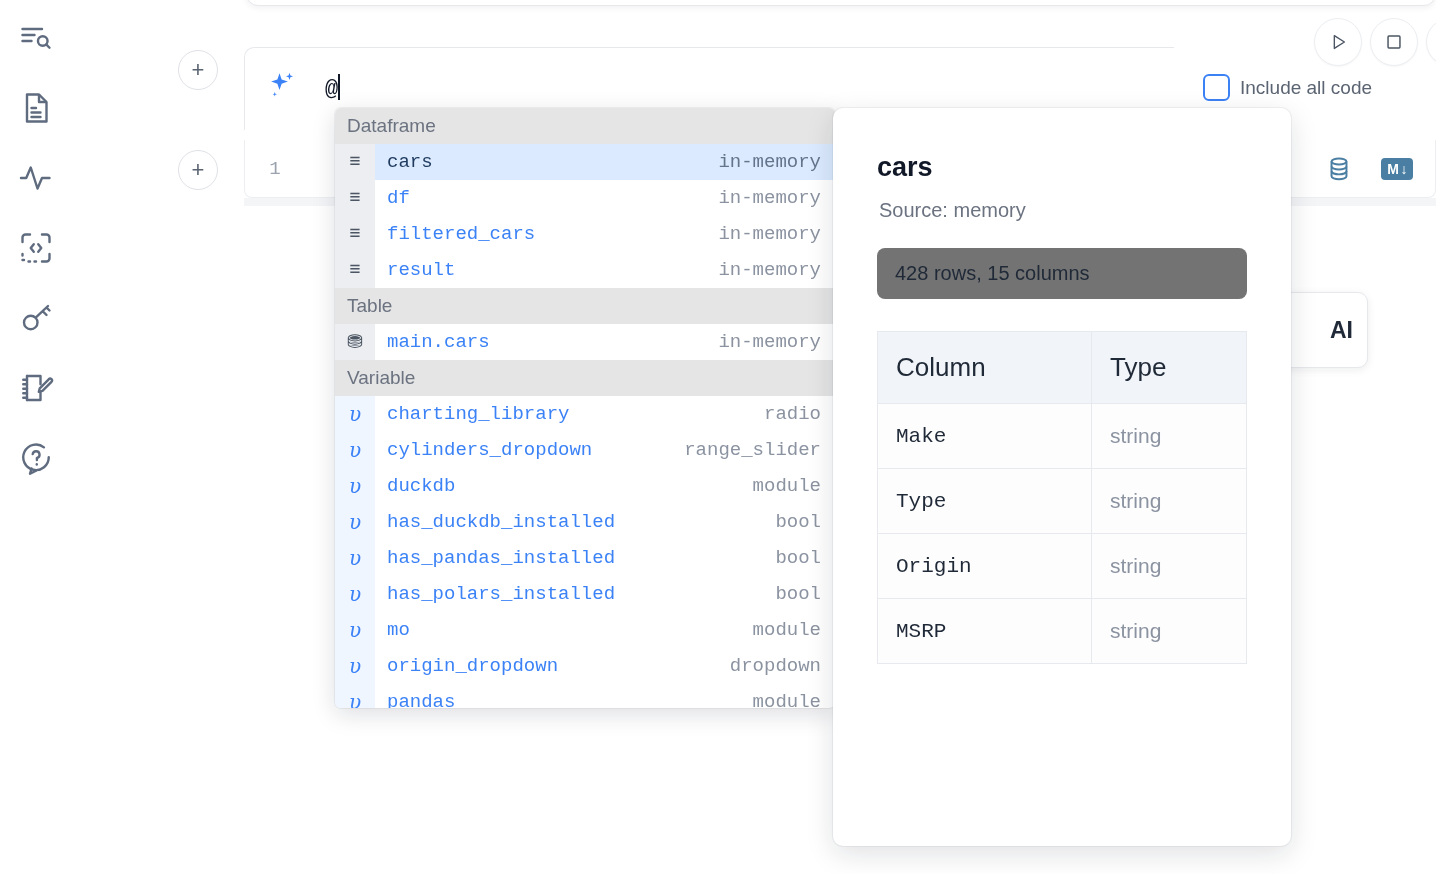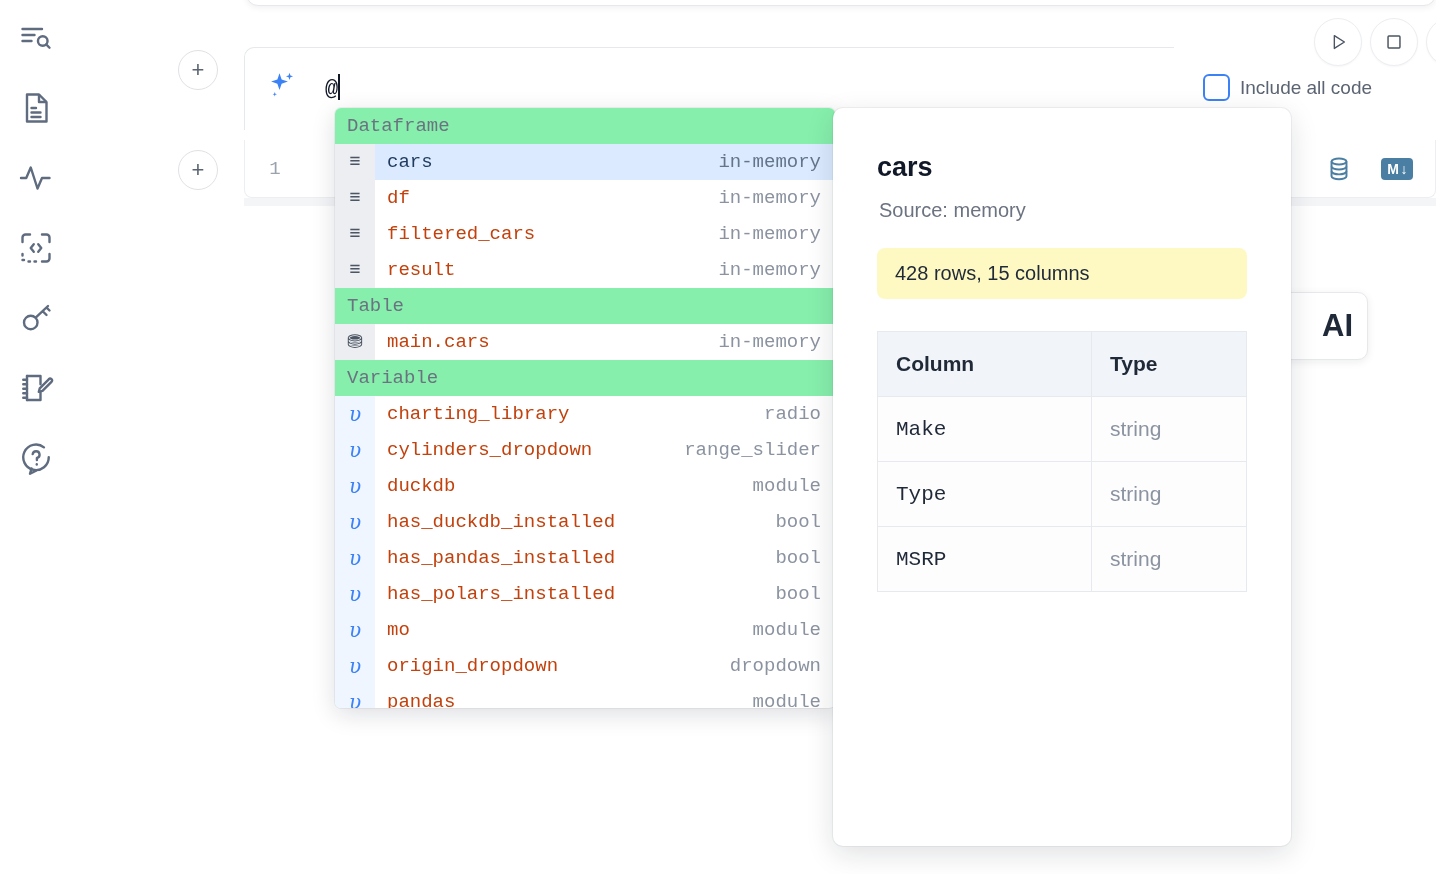--- a/index.html
+++ b/index.html
@@ -102,80 +102,80 @@
     font-size: 14px; font-weight: bold; padding: 3px 5px 3px 6px;
     letter-spacing: .5px; display: flex; align-items: center; gap: 1px; cursor: pointer;
   }
   .cell-shadow {
     position: absolute; left: 244px; top: 198px; width: 1192px; height: 8px;
     background: #f4f5f7;
   }
 
   
   .ai-card {
-    position: absolute; left: 1258px; top: 292px; width: 110px; height: 68px;
+    position: absolute; left: 1258px; top: 292px; width: 110px; height: 76px;
     background: #fff; border: 1px solid #e6e8ec; border-radius: 10px;
     box-shadow: 0 2px 8px rgba(16,24,40,.08);
     display: flex; align-items: center; justify-content: flex-end;
-    padding-right: 14px; font-size: 31px; font-weight: bold; color: #1f2937;
+    padding-right: 14px; font-size: 23px; font-weight: bold; color: #1f2937;
   }
 
   
   .ac {
     position: absolute; left: 335px; top: 108px; width: 500px; height: 600px;
     background: #ffffff; border-radius: 6px;
     box-shadow: 0 6px 24px rgba(16,24,40,.14), 0 0 0 1px rgba(16,24,40,.05);
     overflow: hidden; z-index: 20;
   }
   .ac-group {
     height: 36px; display: flex; align-items: center; padding-left: 12px;
-    background: #86efac; color: #6b7280;
-    font-family: Liberation Mono, monospace; font-size: 19px;
+    background: #e5e5e5; color: #6b7280;
+    font-family: Liberation Sans, sans-serif; font-size: 19px;
   }
   .ac-item {
     height: 36px; display: flex; align-items: center; cursor: pointer;
     font-family: "Liberation Mono", monospace; font-size: 19px;
   }
   .ac-ico {
     width: 40px; height: 36px; flex: none;
     display: flex; align-items: center; justify-content: center;
   }
   .ac-ico.df  { background: #eceef1; color: #4b5563; }
   .ac-ico.tbl { background: #eceef1; color: #4b5563; }
   .ac-ico.var { background: #eff6ff; color: #3b82f6; font-style: italic; font-size: 20px;
                 font-family: "DejaVu Serif", serif; }
   .ac-body {
     flex: 1; display: flex; align-items: center; justify-content: space-between;
     padding: 0 0 0 12px; height: 36px; overflow: hidden;
   }
-  .ac-name { color: #c2410c; white-space: nowrap; }
+  .ac-name { color: #3b82f6; white-space: nowrap; }
   .ac-kind { color: #8b93a1; white-space: nowrap; padding-right: 14px; }
   .ac-item.selected .ac-body { background: #dbeafe; }
   .ac-item.selected .ac-name { color: #1e3a5f; }
   .ac-item.selected .ac-kind { color: #64748b; }
 
   
   .preview {
     position: absolute; left: 833px; top: 108px; width: 458px; height: 738px;
     background: #ffffff; border-radius: 10px;
     box-shadow: 0 8px 28px rgba(16,24,40,.13), 0 0 0 1px rgba(16,24,40,.05);
     overflow: hidden; z-index: 30; padding: 44px 44px 0 44px;
   }
   .pv-title { font-size: 27px; font-weight: bold; color: #111827; margin: 0 0 16px 0; }
   .pv-source { font-size: 20px; color: #6b7280; margin: 0 0 26px 2px; }
   .pv-stat {
-    background: #fef9c3; border-radius: 8px; padding: 14px 18px;
+    background: #737373; border-radius: 8px; padding: 14px 18px;
     font-size: 20px; color: #1f2937; margin-bottom: 32px;
   }
   .pv-table { width: 100%; border-collapse: collapse; table-layout: fixed; }
   .pv-table th, .pv-table td {
     border: 1px solid #e6e9ee; padding: 20px 18px; text-align: left;
   }
   .pv-table th {
-    background: #f1f4f8; font-size: 21px; font-weight: bold; color: #1f2937;
+    background: #f1f4f8; font-size: 26px; font-weight: normal; color: #1f2937;
   }
   .pv-table td.col { font-family: "Liberation Mono", monospace; font-size: 21px; color: #1f2937; }
   .pv-table td.typ { font-size: 21px; color: #8b93a1; }
   .pv-table tbody tr { background: #fdfdfe; }
 </style>
 </head>
 <body>
 
 <div class="root">
 
@@ -406,20 +406,24 @@
       <tbody id="pv-body">
           <tr>
             <td class="col">Make</td>
             <td class="typ">string</td>
           </tr>
           <tr>
             <td class="col">Type</td>
             <td class="typ">string</td>
           </tr>
           <tr>
+            <td class="col">Origin</td>
+            <td class="typ">string</td>
+          </tr>
+          <tr>
             <td class="col">MSRP</td>
             <td class="typ">string</td>
           </tr>
         </tbody>
     </table>
   </div>
 
 </div>
 
 </body></html>

